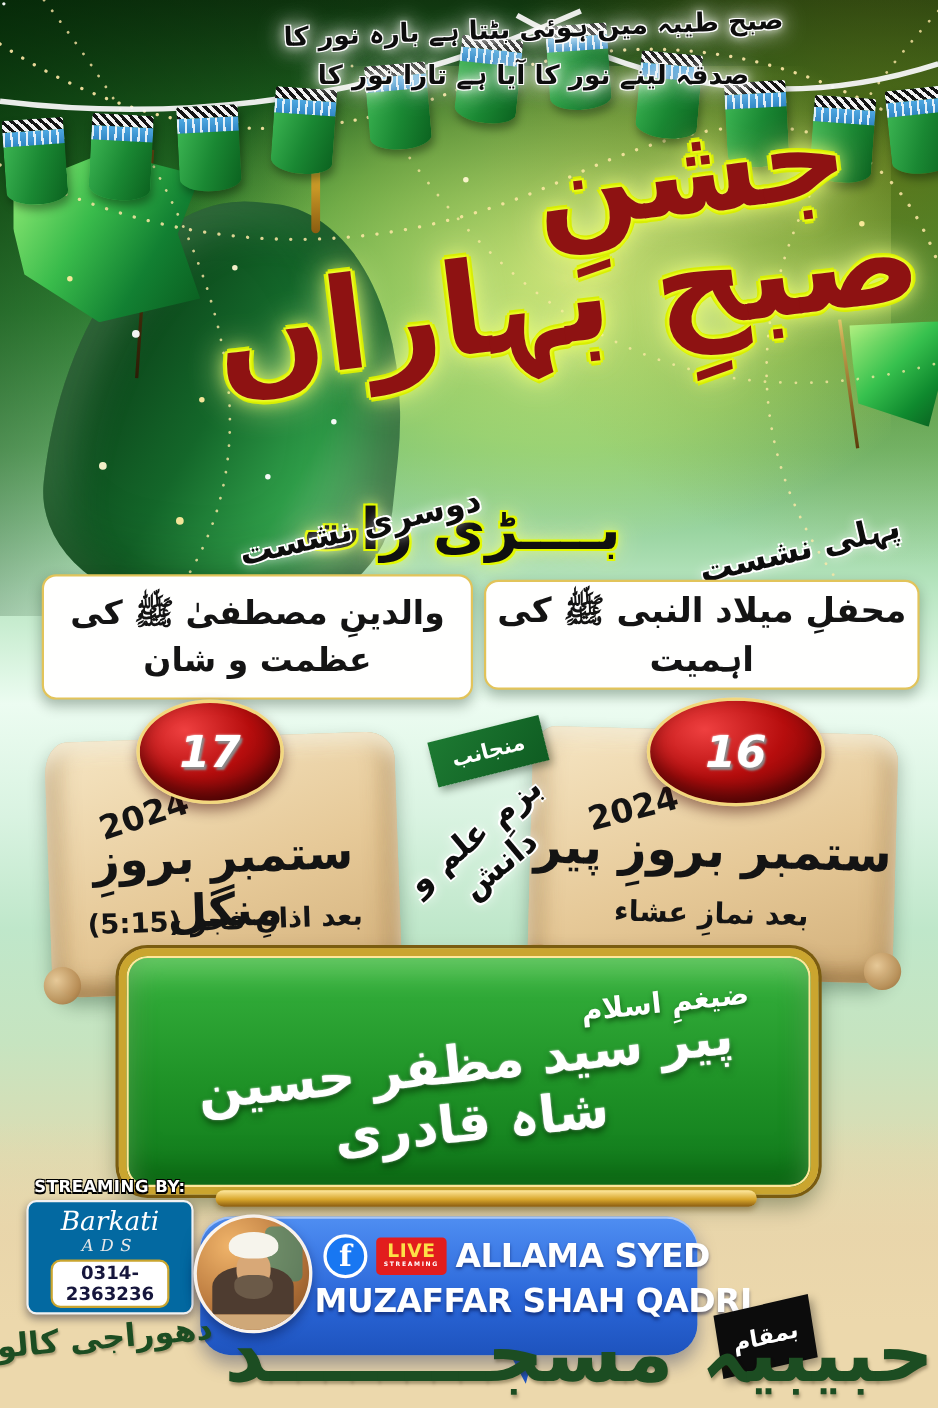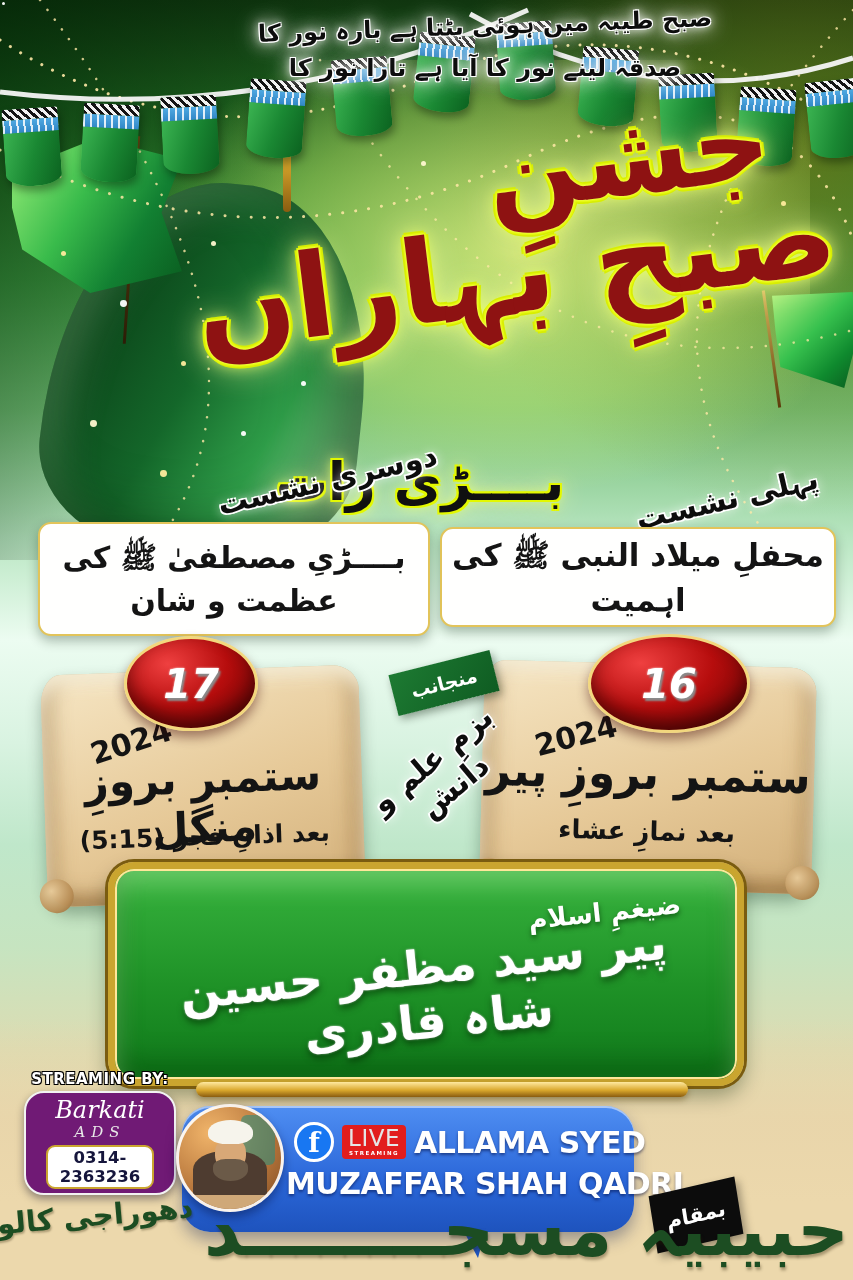--- a/index.html
+++ b/index.html
@@ -183,21 +183,21 @@
     direction:rtl; text-align:center; transform:rotate(-6deg);
     color:#fff; font-size:47px; font-weight:800; line-height:1.15;
     text-shadow:0 4px 7px rgba(0,45,0,.65), 0 0 2px #fff; }
   .gold-bar{ position:absolute; left:196px; top:1082px; width:492px; height:15px; z-index:10;
     background:linear-gradient(180deg,#ffe9a0,#d9a72c 55%,#8a5c10); border-radius:8px;
     box-shadow:0 3px 6px rgba(90,60,0,.4); }
   
   .designer{ position:absolute; left:24px; top:1070px; width:152px; z-index:11; text-align:center; }
   .designer .dlabel{ font-size:15px; font-weight:800; color:#fff; letter-spacing:.5px;
     text-shadow:-1px -1px 0 #000,1px -1px 0 #000,-1px 1px 0 #000,1px 1px 0 #000; }
-  .designer .dcard{ margin-top:3px; background:#701a75; border:2px solid #f2f2f2; border-radius:20px;
+  .designer .dcard{ margin-top:3px; background:#0369a1; border:2px solid #f2f2f2; border-radius:9px;
     padding:5px 20px 4px; box-shadow:0 4px 8px rgba(0,0,30,.4); }
   .designer .dname{ font-family:"DejaVu Serif", serif; font-style:italic; font-size:24px; color:#fff; line-height:1; }
   .designer .dsub{ font-family:"DejaVu Serif", serif; font-style:italic; font-size:15px; color:#e8e8e8;
     letter-spacing:6px; margin-top:1px; }
   .designer .dphone{ margin-top:4px; background:#fff; border:2px solid #caa52f; border-radius:9px;
     font-size:16.5px; font-weight:800; color:#16163c; padding:1px 0; }
   
   .live-bar{ position:absolute; left:182px; top:1106px; width:452px; height:126px; z-index:11;
     background:linear-gradient(180deg,#4f8ef2,#2a66d8 60%,#1e53bd);
     border-radius:28px; box-shadow:0 8px 16px rgba(0,20,80,.35), inset 0 2px 0 rgba(255,255,255,.5); }
@@ -212,21 +212,21 @@
   .av-face{ position:absolute; left:36px; top:30px; width:31px; height:34px; background:#d8a877; border-radius:46%; }
   .av-turban{ position:absolute; left:29px; top:13px; width:45px; height:24px; background:#f6f4ec; border-radius:50% 50% 40% 40%; }
   .av-beard{ position:absolute; left:34px; top:52px; width:35px; height:22px; background:#6b5a48; border-radius:40% 40% 55% 55%; }
   .av-desk{ position:absolute; left:0; bottom:0; width:100%; height:14px; background:#cfa878; }
   .live-row1{ position:absolute; left:112px; top:16px; display:flex; align-items:center; gap:8px; }
   .fb-circle{ width:40px; height:40px; border-radius:50%; background:#1877f2; border:3px solid #fff;
     display:flex; align-items:center; justify-content:center;
     color:#fff; font-size:27px; font-weight:800; font-family:"DejaVu Serif", serif; }
   .live-badge{ width:64px; height:34px; background:#e21d1d; border-radius:4px;
     display:flex; flex-direction:column; align-items:center; justify-content:center; line-height:1; }
-  .live-badge .lb1{ color:#e5e5e5; font-size:23px; font-weight:400; letter-spacing:.5px; }
+  .live-badge .lb1{ color:#fde047; font-size:17px; font-weight:700; letter-spacing:.5px; }
   .live-badge .lb2{ color:#fff; font-size:5.5px; font-weight:800; letter-spacing:1.5px; margin-top:1px; }
   .live-line1{ color:#fff; font-size:30px; font-weight:800; letter-spacing:-.5px;
     text-shadow:0 2px 3px rgba(0,10,60,.5); white-space:nowrap; }
   .live-line2{ position:absolute; left:104px; top:60px; width:340px; text-align:center;
     color:#fff; font-size:30px; font-weight:800; letter-spacing:-.5px;
     text-shadow:0 2px 3px rgba(0,10,60,.5); white-space:nowrap; }
   
   .venue-badge{ position:absolute; left:652px; top:1186px; width:88px; height:58px; z-index:11;
     background:#0c0c0c; transform:rotate(-13deg) skewX(-4deg);
     display:flex; align-items:center; justify-content:center;
@@ -292,21 +292,21 @@
     <span class="w2">صبحِ بہاراں</span>
   </div>
   <div class="subtitle">بــــڑی رات</div>
 
   <div class="session-label label-first">پہلی نشست</div>
   <div class="session-box box-first">
     <span>محفلِ میلاد النبی ﷺ کی اہمیت</span>
   </div>
   <div class="session-label label-second">دوسری نشست</div>
   <div class="session-box box-second">
-    <span>بــــڑیِ مصطفیٰ ﷺ کی عظمت و شان</span>
+    <span>والدینِ مصطفیٰ ﷺ کی عظمت و شان</span>
   </div>
 
   <div class="scroll scroll-first">
     <div class="year">2024</div>
     <div class="dayline">ستمبر بروزِ پیر</div>
     <div class="timeline">بعد نمازِ عشاء</div>
   </div>
   <div class="scroll scroll-second">
     <div class="year">2024</div>
     <div class="dayline">ستمبر بروزِ منگل</div>

